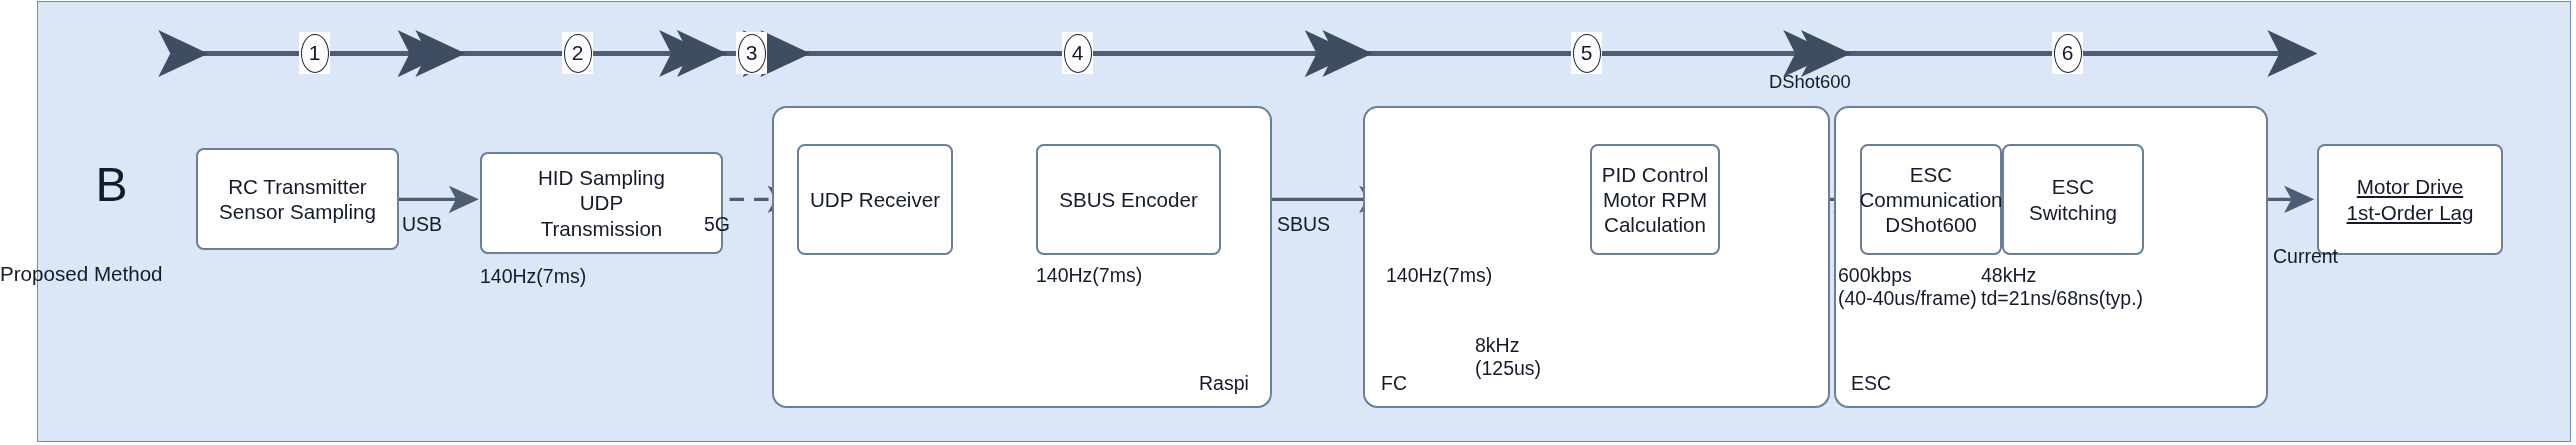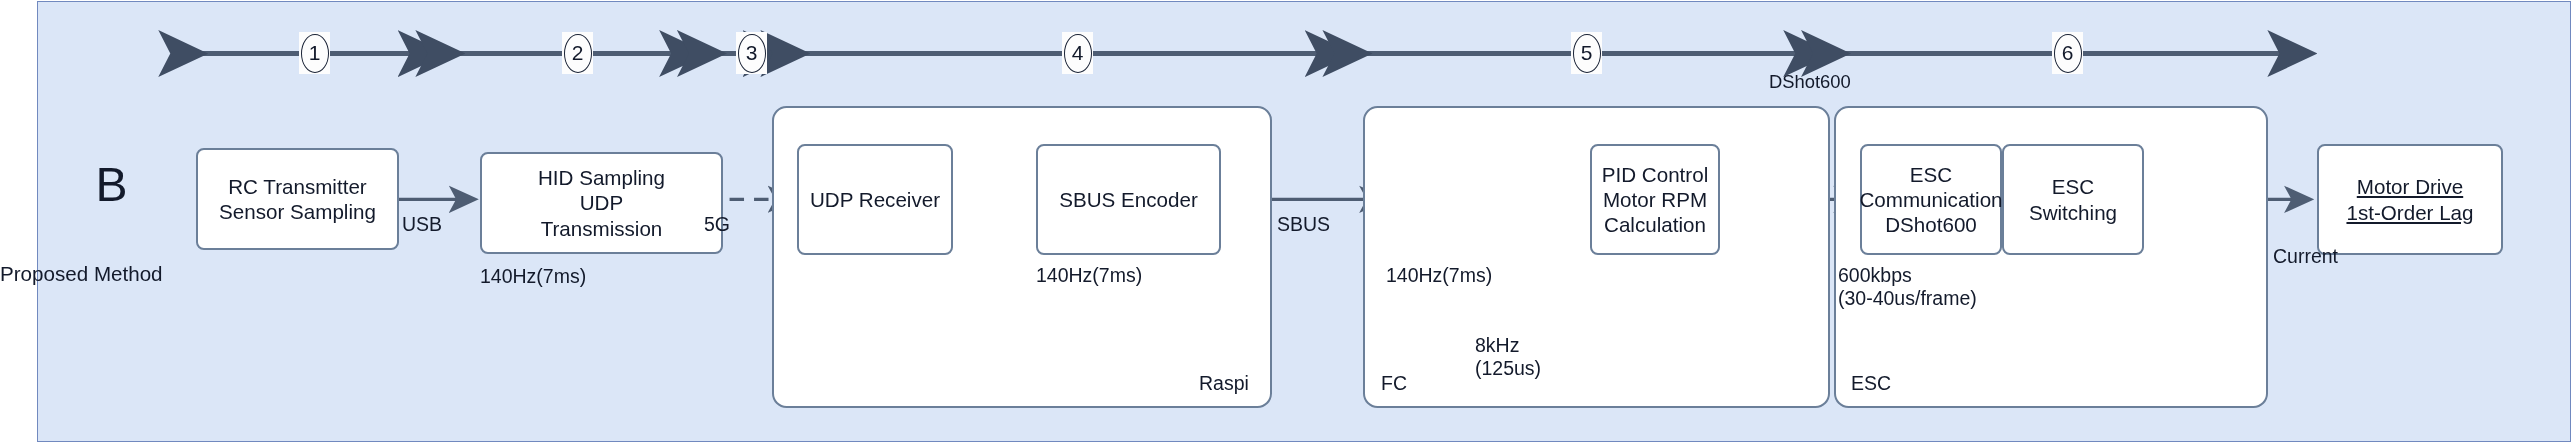--- a/index.html
+++ b/index.html
@@ -228,26 +228,28 @@
 
   <div class="caption" style="left:1475px; top:334px; width:117px;">8kHz
 (125us)</div>
 
   <div class="box" style="left:1860px; top:144px; width:142px; height:111px;">
     <span style="white-space:pre-line;">ESC
 Communication
 DShot600</span>
   </div>
   <div class="caption" style="left:1838px; top:264px; width:187px;">600kbps
-(30-40us/frame)</div>
+(40-40us/frame)</div>
 
   <div class="box" style="left:2002px; top:144px; width:142px; height:111px;">
     <span style="white-space:pre-line;">ESC
 Switching</span>
   </div>
+  <div class="caption" style="left:1981px; top:264px; width:187px;">48kHz
+td=21ns/68ns(typ.)</div>
 
   <div class="box" style="left:2317px; top:144px; width:186px; height:111px;">
     <span style="white-space:pre-line;text-decoration:underline;">Motor Drive
 1st-Order Lag</span>
   </div>
 
   <div class="edge-label" style="left:402px; top:213px;">USB</div>
   <div class="edge-label" style="left:704px; top:213px;">5G</div>
   <div class="edge-label" style="left:1277px; top:213px;">SBUS</div>
   <div class="edge-label" style="left:2273px; top:245px;">Current</div>

